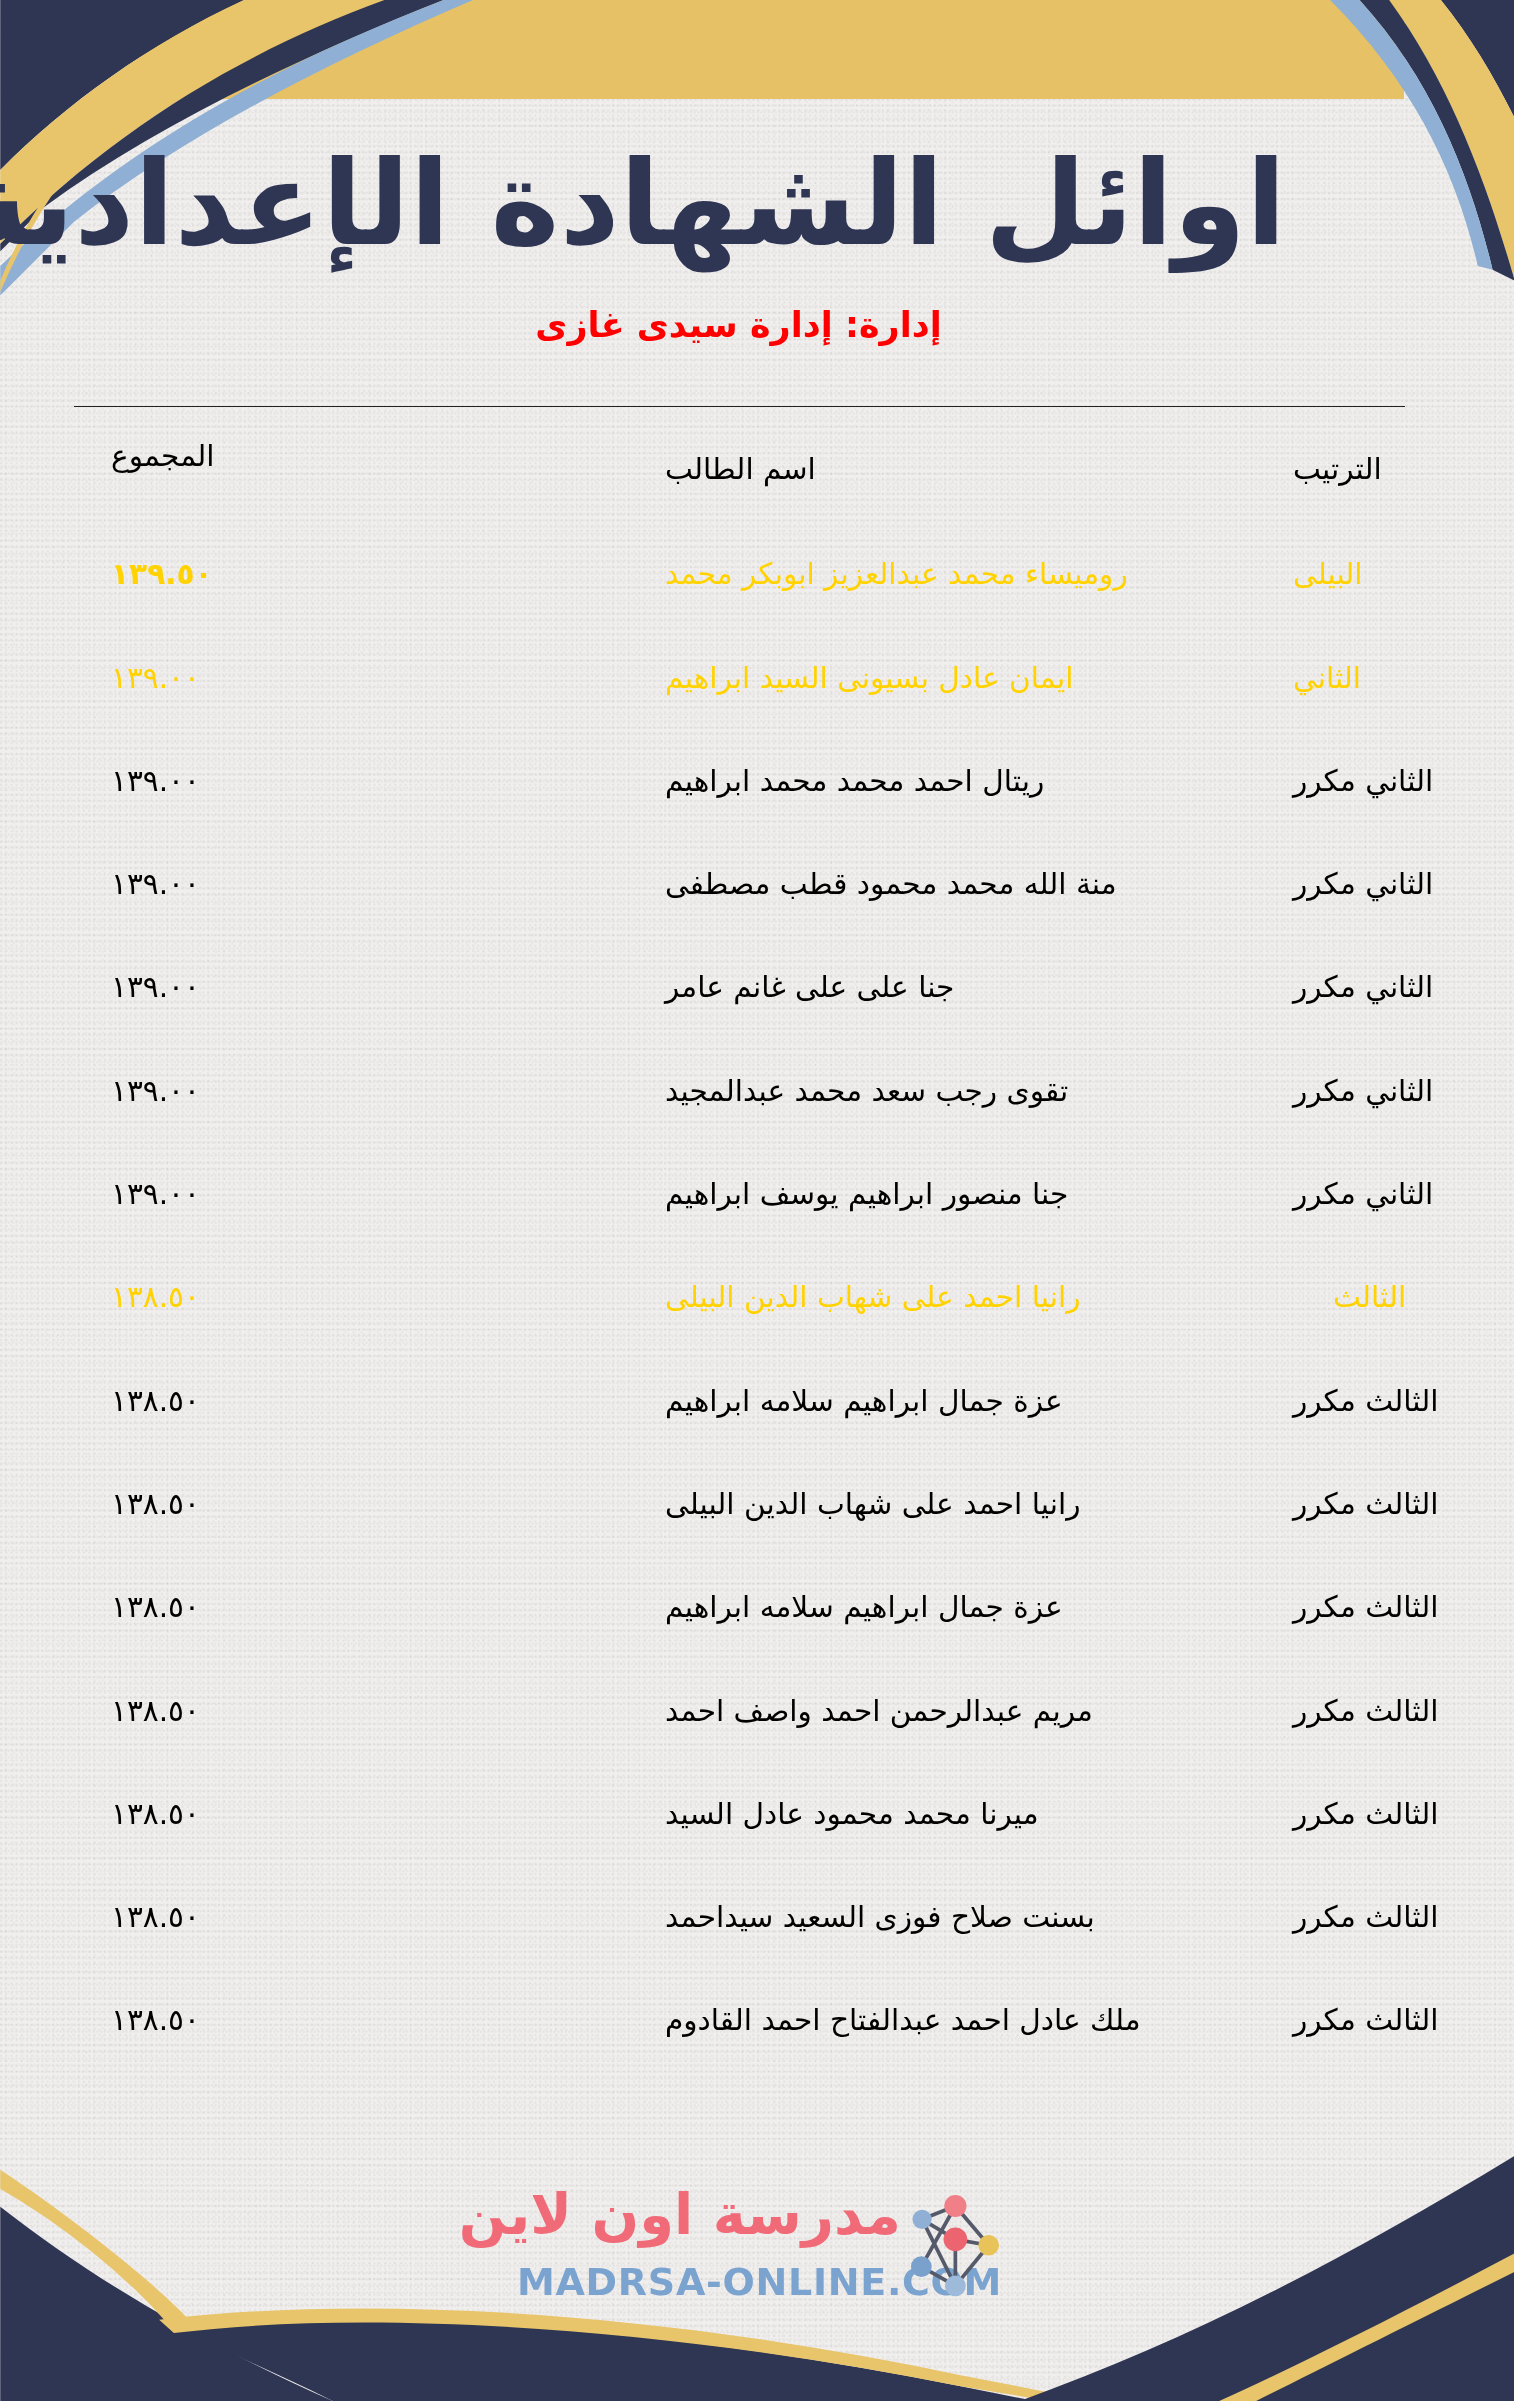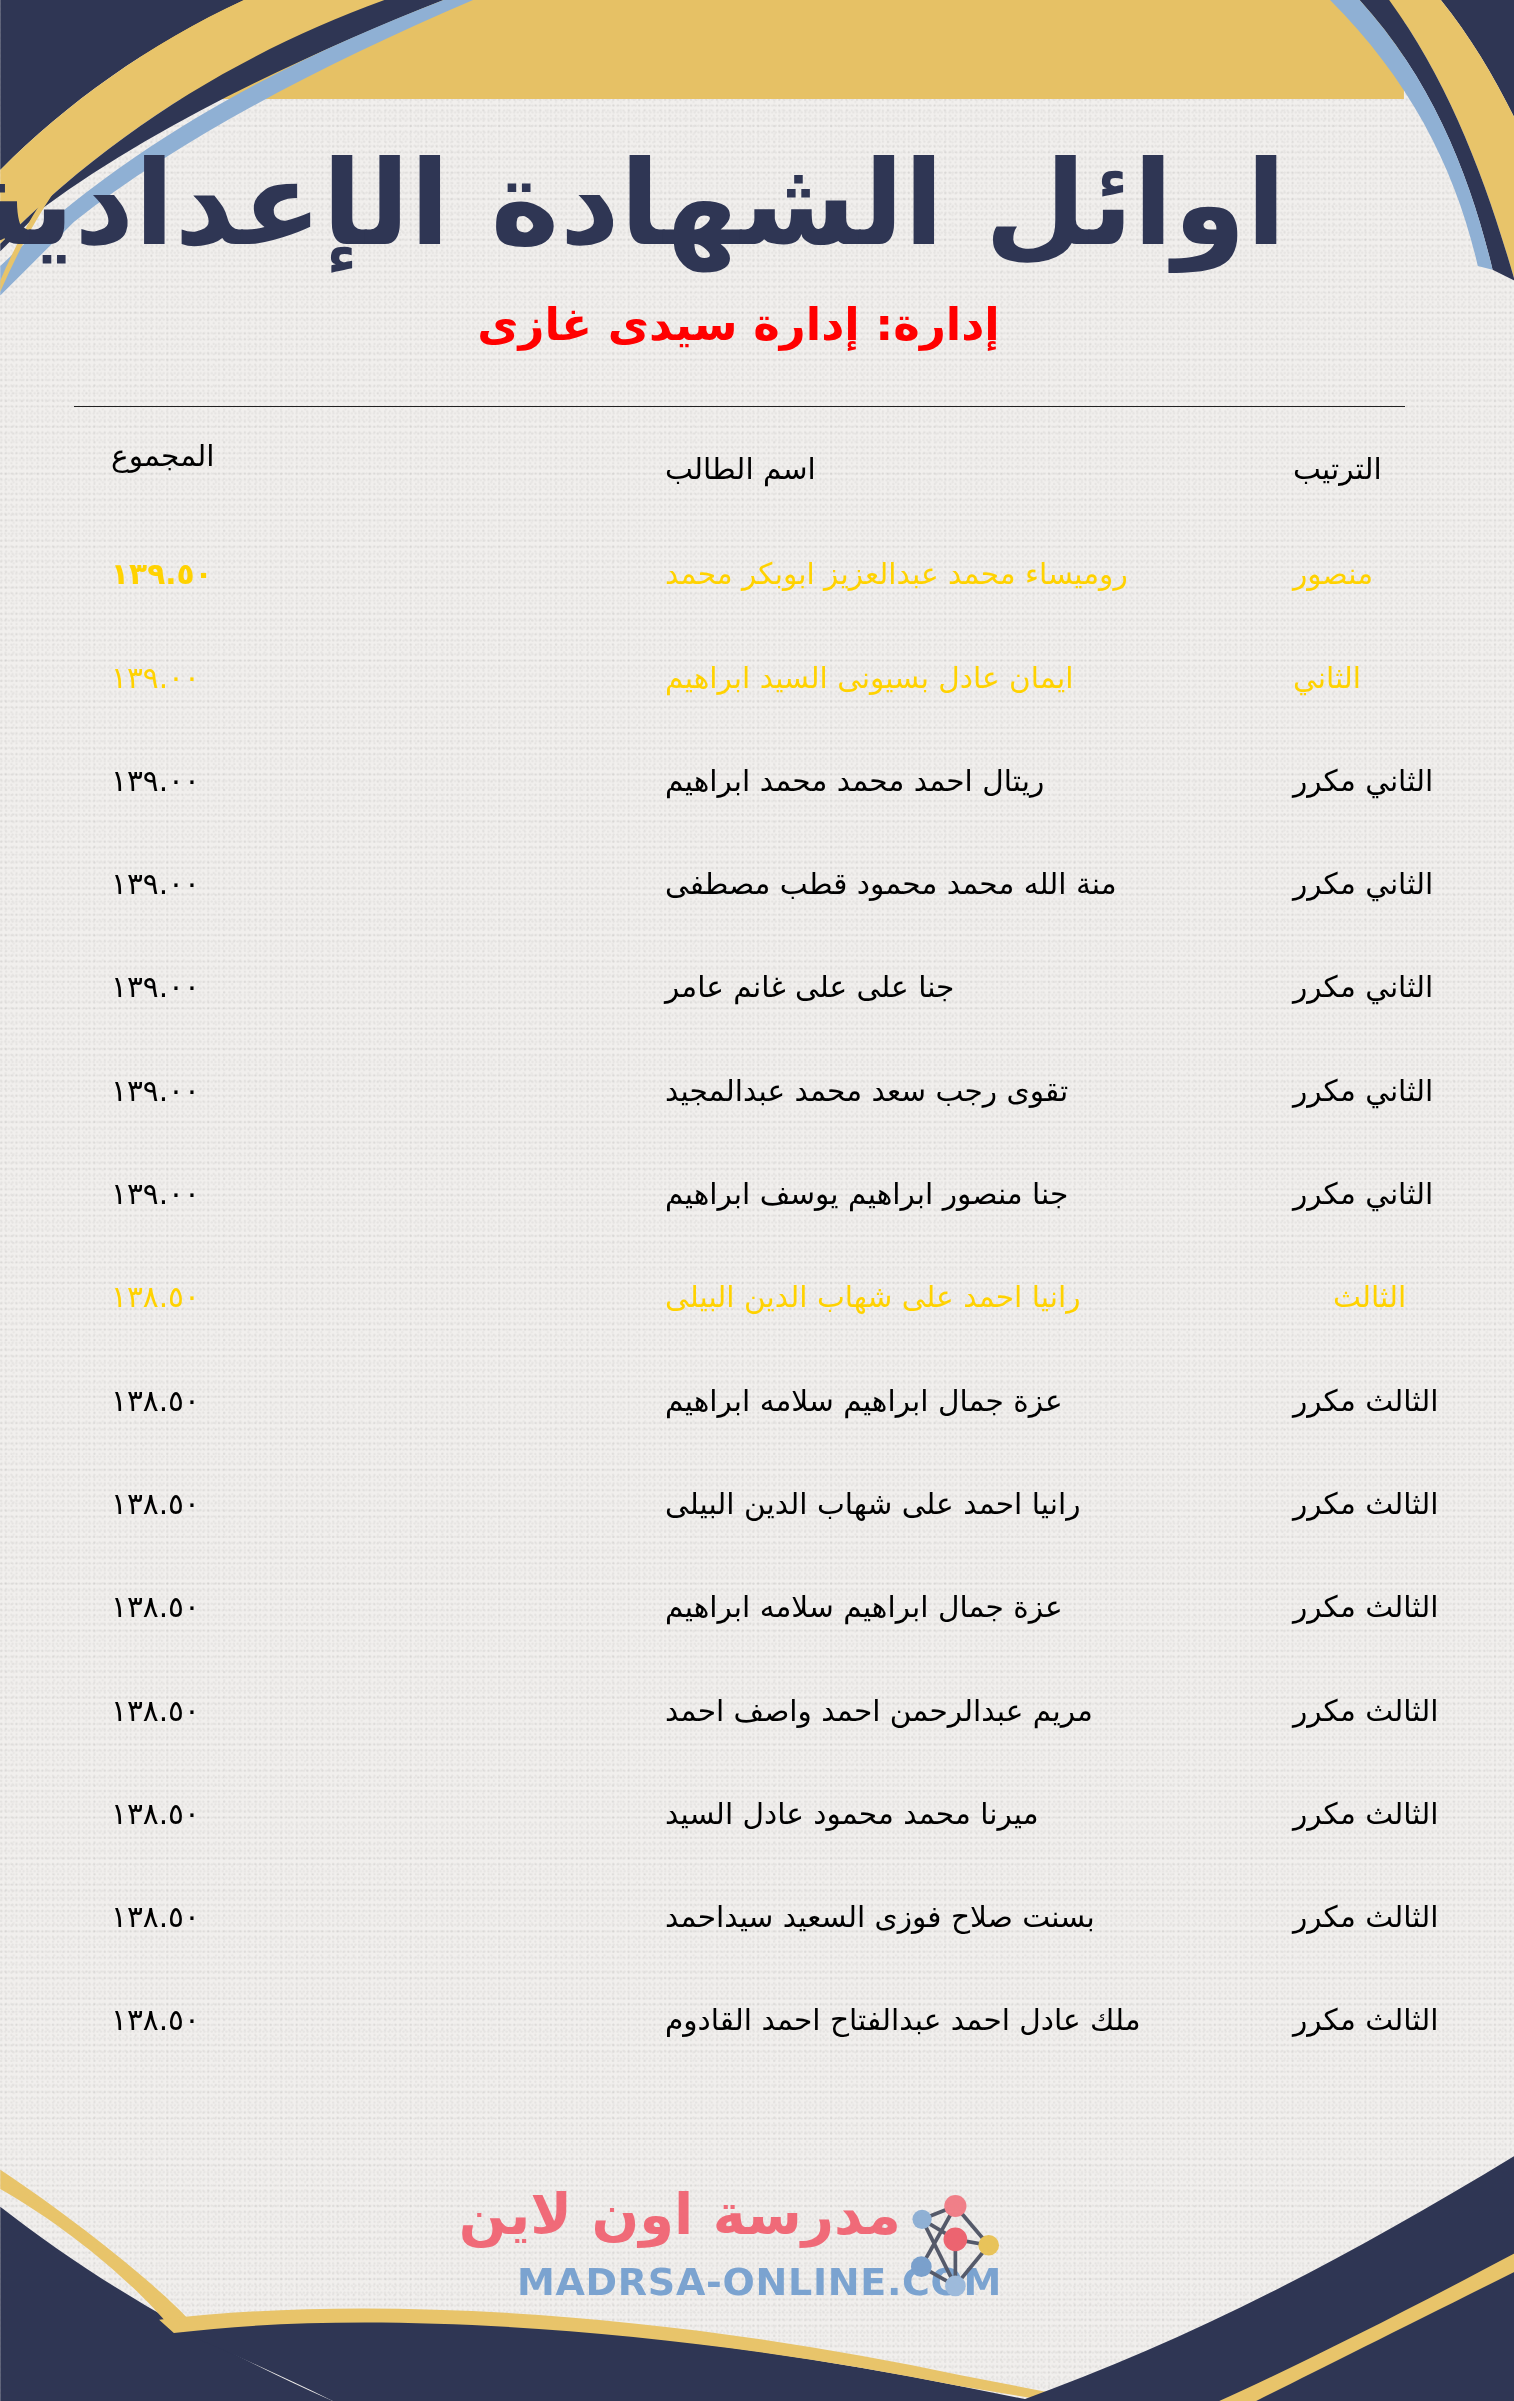--- a/index.html
+++ b/index.html
@@ -22,21 +22,21 @@
       position: absolute; left: 185px; width: 1101px; top: 111px; height: 185px;
       text-align: center; direction: rtl;
       font-family: "DejaVu Sans", sans-serif; font-weight: bold;
       font-size: 117px; line-height: 185px; color: #2f3654;
       letter-spacing: -1.5px; white-space: nowrap;
     }
     .subtitle {
       position: absolute; left: 443px; width: 591px; top: 299px; height: 52px;
       text-align: center; direction: rtl;
       font-family: "DejaVu Sans", sans-serif; font-weight: bold;
-      font-size: 45px; line-height: 52px; color: #ff0000; white-space: nowrap;
+      font-size: 35px; line-height: 52px; color: #ff0000; white-space: nowrap;
     }
     .rule {
       position: absolute; left: 74px; width: 1331px; top: 406px; height: 0;
       border-top: 1.5px solid #222;
     }
     .cell {
       position: absolute; height: 52px; line-height: 52px;
       font-family: "DejaVu Sans", sans-serif; font-size: 29.6px;
       white-space: nowrap; direction: rtl; unicode-bidi: plaintext;
       color: #000;
@@ -94,21 +94,21 @@
 <div class="title">اوائل الشهادة الإعدادية</div>
 <div class="subtitle">إدارة: إدارة سيدى غازى</div>
 <div class="rule"></div>
 
 <div class="cell c-rank hdr" style="top:443px;">الترتيب</div>
 <div class="cell c-name hdr" style="top:443px;">اسم الطالب</div>
 <div class="cell c-score hdr" style="top:430px; direction:rtl; text-align:left;">المجموع</div>
 
 <div id="rows">
     <div>
-      <div class="cell c-rank hl" style="top: 548px;">منصور</div>
+      <div class="cell c-rank hl" style="top: 548px;">البيلى</div>
       <div class="cell c-name hl" style="top: 548px;">روميساء محمد عبدالعزيز ابوبكر محمد</div>
       <div class="cell c-score hl" style="top: 548px; font-weight: bold;">١٣٩.٥٠</div>
     </div>
     <div>
       <div class="cell c-rank hl" style="top: 652px;">الثاني</div>
       <div class="cell c-name hl" style="top: 652px;">ايمان عادل بسيونى السيد ابراهيم</div>
       <div class="cell c-score hl" style="top: 652px;">١٣٩.٠٠</div>
     </div>
     <div>
       <div class="cell c-rank" style="top: 755px;">الثاني مكرر</div>

